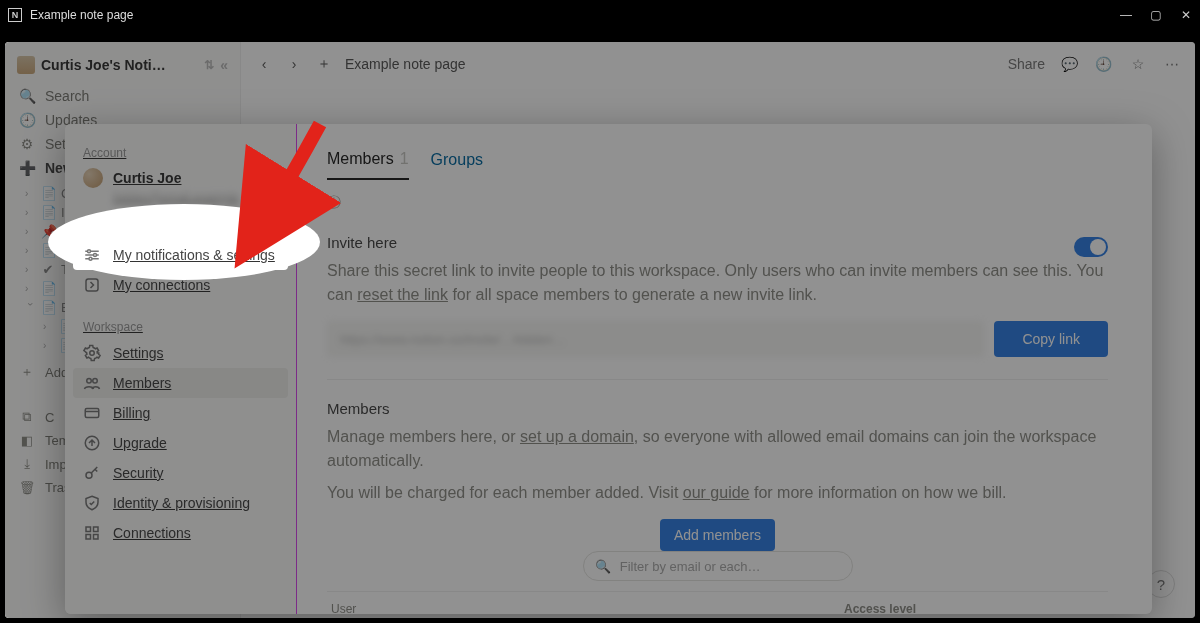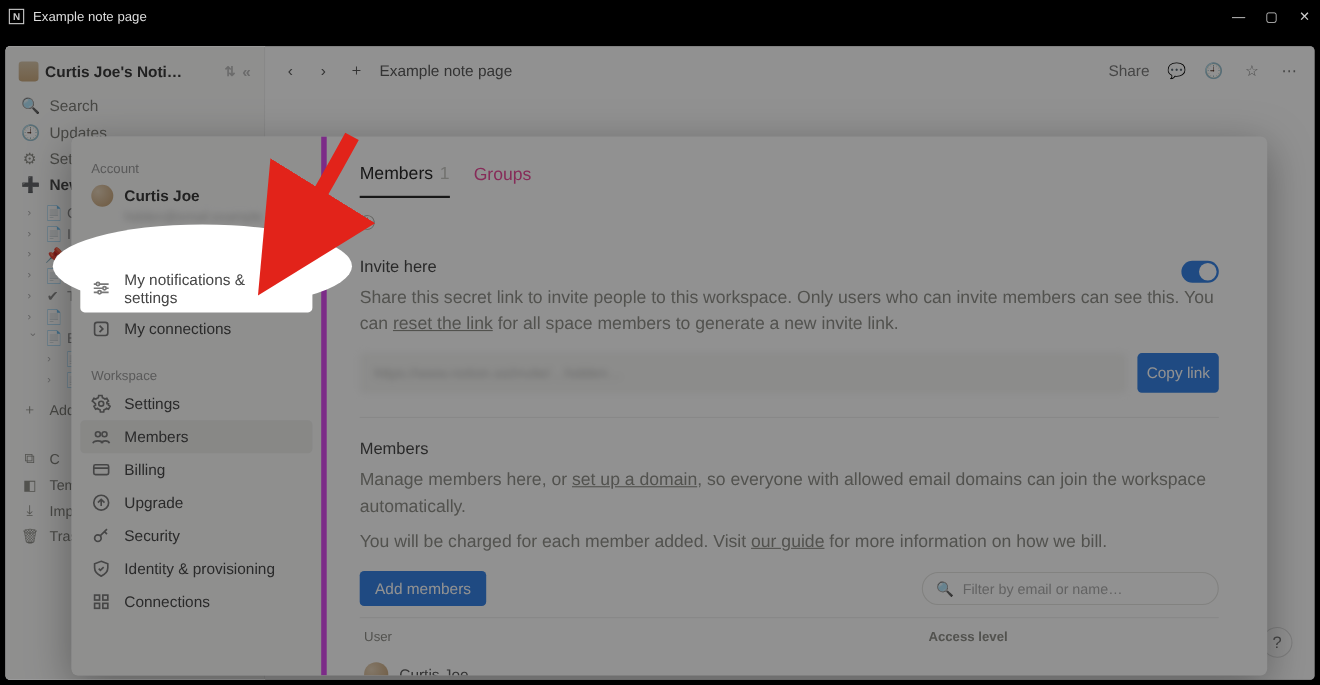--- a/index.html
+++ b/index.html
@@ -28,48 +28,48 @@
   .tree-item .pic { width:14px; text-align:center; }
   
   .topbar { position:absolute; left:236px; top:0; right:0; height:44px; display:flex; align-items:center; padding:0 14px; color:#555; font-size:14px;}
   .top-left { display:flex; align-items:center; gap:12px; }
   .top-right { margin-left:auto; display:flex; align-items:center; gap:16px; color:#777;}
   .top-ic { display:inline-flex; align-items:center; justify-content:center; width:18px; height:18px;}
   
   .helpbtn { position:absolute; right:20px; bottom:20px; width:28px; height:28px; border-radius:50%; background:#fff; border:1px solid #ddd; color:#777; display:flex; align-items:center; justify-content:center; font-size:15px;}
   
   .modal { position:absolute; left:60px; top:82px; width:1087px; height:490px; background:#fff; border-radius:6px; box-shadow:0 10px 40px rgba(0,0,0,.35); overflow:hidden; display:flex; }
-  .m-sidebar { width:232px; background:#fbfbfa; border-right:5px solid #d946ef; padding:16px 8px 8px 8px; color:#333; font-size:14px; }
+  .m-sidebar { width:232px; background:#fbfbfa; border-right:1px solid #d946ef; padding:16px 8px 8px 8px; color:#333; font-size:14px;text-decoration:underline; }
   .m-section { font-size:12px; color:#999; padding:6px 10px 4px; }
   .m-user { display:flex; align-items:center; gap:10px; padding:4px 10px 2px; }
   .m-user .av { width:20px; height:20px; border-radius:50%; background:radial-gradient(circle at 30% 30%, #e5d1b6, #c09a6c);}
   .m-user .nm { font-weight:600; font-size:14px; }
   .m-user-email { color:#bbb; font-size:12px; padding:0 10px 6px 40px; filter:blur(3px);}
   .m-item { display:flex; align-items:center; gap:12px; padding:6px 10px; border-radius:4px; color:#444; cursor:pointer;}
   .m-item .mi { width:18px; height:18px; color:#777; display:flex; align-items:center; justify-content:center;}
   .m-item.active { background:#eeeeec; font-weight:500; }
   .m-spacer { height:14px; }
   .m-content { flex:1; padding:20px 44px 0 30px; overflow:hidden; color:#333;}
   .tabs { display:flex; gap:22px; border-bottom:0; margin-bottom:14px;}
-  .tab { padding:6px 0 10px; font-size:16px; color:#ec4899; display:flex; align-items:center; gap:6px;}
+  .tab { padding:6px 0 10px; font-size:16px; color:#0369a1; display:flex; align-items:center; gap:6px;}
   .tab.active { color:#222; border-bottom:2px solid #222; font-weight:500;}
   .tab .count { color:#c7c7c2; font-weight:400;}
   .learn { display:flex; align-items:center; gap:8px; color:#a9a9a3; font-size:14px; margin:10px 0 22px; }
   .section-head { display:flex; align-items:center; justify-content:space-between; }
   .section-title { font-size:15px; color:#444; margin-bottom:8px;}
   .desc { font-size:16px; color:#8c8c86; line-height:1.5; }
   .desc a { color:#8c8c86; text-decoration:underline; cursor:pointer;}
   .inviterow { display:flex; gap:10px; margin:14px 0 22px; }
   .invitefield { flex:1; height:36px; background:#f6f6f4; border:1px solid #eee; border-radius:4px; color:#bbb; font-size:13px; display:flex; align-items:center; padding:0 12px; filter:blur(3px);}
-  .btn-copy { background:#317fe4; color:#fff; border:none; border-radius:4px; padding:0 8px; height:36px; font-size:14px; font-weight:500; cursor:pointer;}
+  .btn-copy { background:#317fe4; color:#fff; border:none; border-radius:4px; padding:0 28px; height:36px; font-size:14px; font-weight:500; cursor:pointer;}
   .hr { height:1px; background:#eee; margin:6px 0 20px; }
   .toggle { width:34px; height:20px; border-radius:10px; background:#317fe4; position:relative;}
   .toggle .knob { position:absolute; right:2px; top:2px; width:16px; height:16px; border-radius:50%; background:#fff;}
   .btn-add { background:#317fe4; color:#fff; border:none; border-radius:4px; padding:8px 14px; font-size:14px; font-weight:500; cursor:pointer;}
-  .filterrow { display:flex; justify-content:space-between; align-items:center; margin:14px 0 10px;}
+  .filterrow { display:flex; justify-content:space-between; align-items:center; margin:14px 0 10px;flex-direction:column;}
   .search { display:flex; align-items:center; gap:8px; width:270px; height:30px; border:1px solid #e3e3e0; border-radius:15px; padding:0 12px; color:#aaa; font-size:13px; background:#fff;}
   .tablehead { display:flex; font-size:12px; color:#8c8c86; padding:10px 4px 8px; border-top:1px solid #eee;}
   .col-user { flex:1; }
   .col-access { width:260px;font-weight:bold; }
   .memberrow { display:flex; align-items:center; gap:10px; padding:8px 4px; font-size:14px; color:#555;}
   .memberrow .mav { width:22px; height:22px; border-radius:50%; background:radial-gradient(circle at 30% 30%, #e5d1b6, #c09a6c);}
   
   .spot { position:absolute; left:43px; top:162px; width:272px; height:76px; border-radius:50%/50%; background:#fff; box-shadow:0 0 0 9999px rgba(10,10,10,0.45); z-index:50;}
   .modal-above .m-sidebar .m-item.highlighted { position:relative; z-index:60; background:#fff;align-items:center;}
   
@@ -354,21 +354,21 @@
         <span>Manage members here, or </span><a>set up a domain</a><span>, so everyone with allowed email domains can join the workspace automatically.</span>
       </div>
       <div class="desc" style="margin-top:8px">
         <span>You will be charged for each member added. Visit </span><a>our guide</a><span> for more information on how we bill.</span>
       </div>
 
       <div class="filterrow">
         <button class="btn-add">Add members</button>
         <div class="search">
           <span>🔍</span>
-          <span textcontent="Filter by email or name…">Filter by email or name…</span>
+          <span textcontent="Filter by email or name…">Filter by email or each…</span>
         </div>
       </div>
 
       <div class="tablehead">
         <div class="col-user">User</div>
         <div class="col-access">Access level</div>
       </div>
       <div class="memberrow">
         <span class="mav"></span>
         <span>Curtis Joe</span>

